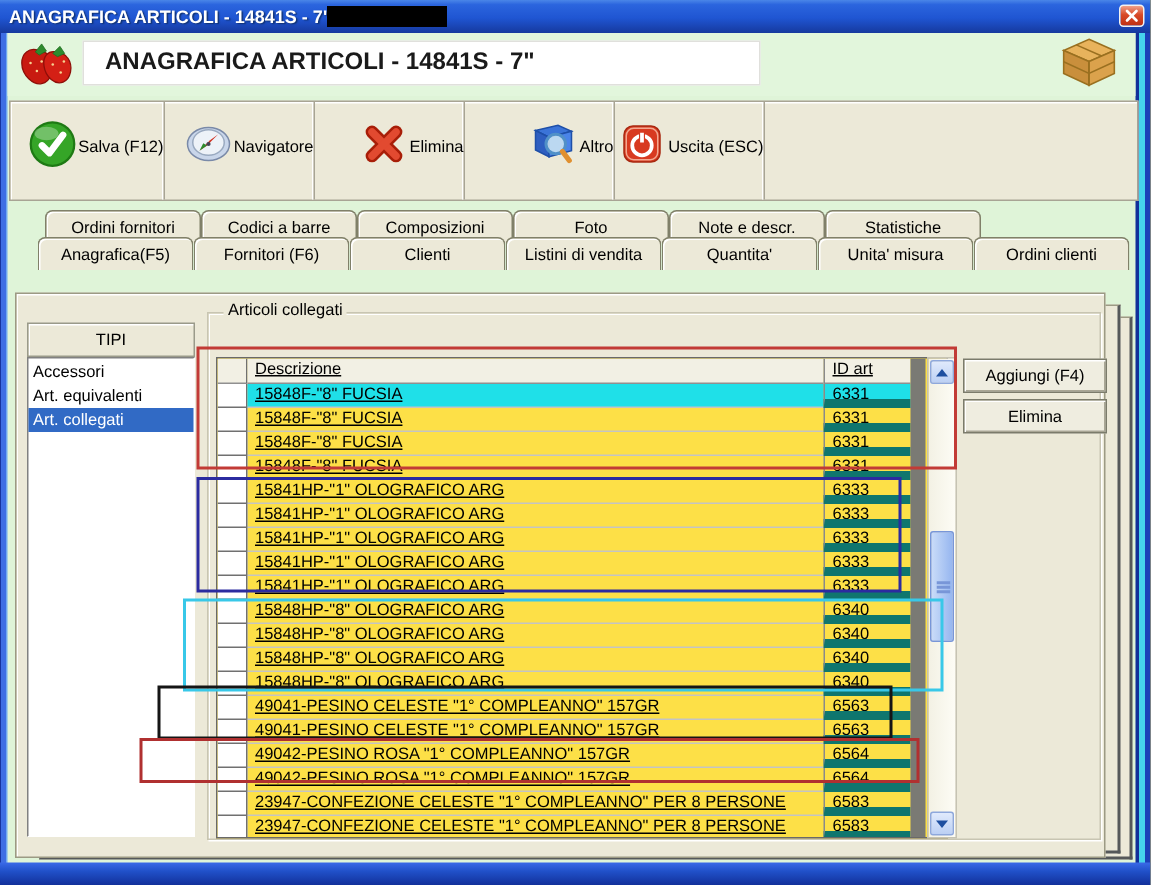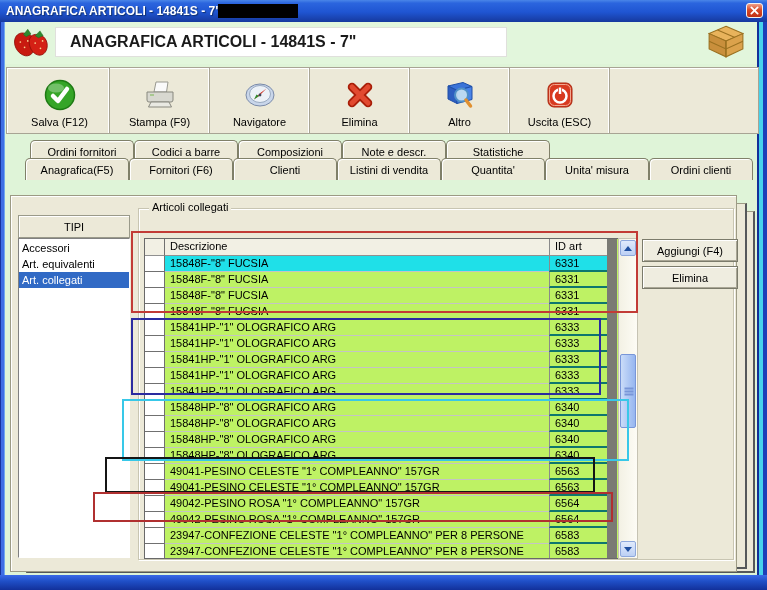--- a/index.html
+++ b/index.html
@@ -27,21 +27,21 @@
   .strawberry{position:absolute;left:6px;top:2px;}
   .title-box{position:absolute;left:50px;top:5px;width:452px;height:30px;background:#FFFFFF;
     border:1px solid #E0E0DC;display:flex;align-items:center;padding-left:14px;}
   .title-box span{font-size:16px;font-weight:bold;color:#1A1A1A;}
   .package{position:absolute;right:12px;top:2px;}
 
   
   .toolbar{position:absolute;left:6px;top:67px;width:753px;height:67px;background:#ECE9D8;
     border:1px solid #A8A494;box-shadow:inset 1px 1px 0 #FFFFFF;display:flex;padding-left:3px;}
   .tool-btn{width:100px;height:100%;border-right:1px solid #A8A494;box-shadow:inset -1px 0 0 #FFFFFF;
-    display:flex;flex-direction:column;align-items:center;justify-content:flex-end;
+    display:flex;flex-direction:row;align-items:center;justify-content:flex-end;
     padding-bottom:5px;cursor:default;}
   .tool-btn svg{margin-bottom:4px;}
   .tool-btn .lbl{font-size:11px;color:#000;}
 
   
   .tabrow{position:absolute;display:flex;height:22px;}
   #tabrow-top{top:140px;left:30px;z-index:1;}
   #tabrow-middle{top:158px;left:25px;z-index:2;}
   #tabrow-bottom{top:160px;left:10px;z-index:3;margin-top:44px;}
   .tab{width:104px;height:100%;background:#ECE9D8;border:1px solid #808069;border-bottom:none;
@@ -68,29 +68,29 @@
   .tipi-item{height:16px;line-height:16px;font-size:11px;color:#000;padding-left:3px;
     white-space:nowrap;overflow:hidden;}
   .tipi-item.selected{background:#316AC5;color:#FFFFFF;}
 
   .fieldset{position:absolute;left:127px;top:12px;width:596px;height:352px;
     border:1px solid #C8C5B2;box-shadow:inset 1px 1px 0 #FFFFFF,1px 1px 0 #FFFFFF;}
   .fieldset-label{position:absolute;left:138px;top:5px;background:#ECE9D8;
     font-size:11px;color:#000;padding:0 3px;z-index:2;}
 
   
-  .grid{position:absolute;left:133px;top:42px;width:488px;height:321px;background:#bef264;
-    border:1px solid #696969;overflow:hidden;}
+  .grid{position:absolute;left:133px;top:42px;width:488px;height:321px;background:#fde047;
+    border:1px solid #696969;overflow:hidden;text-decoration:underline;}
   .grid-row{display:flex;height:16px;}
   .grid-head{height:17px;}
   .cell{font-size:11px;color:#000;line-height:15px;white-space:nowrap;overflow:hidden;}
   .c-ind{width:20px;background:#FFFFFF;border-right:1px solid #707070;border-bottom:1px solid #707070;}
   .grid-head .c-ind{background:#F2F0E4;border-bottom:1px solid #909090;}
   .c-desc{width:384px;padding-left:5px;border-bottom:1px solid #C4C4C4;}
-  .c-id{width:58px;padding-left:5px;border-left:1px solid #8A8A8A;border-bottom:2px solid #0f766e;}
+  .c-id{width:58px;padding-left:5px;border-left:1px solid #8A8A8A;border-bottom:6px solid #0f766e;}
   .grid-head .c-desc,.grid-head .c-id{background:#F2F0E4;border-bottom:1px solid #909090;}
   .c-fill{width:10px;background:#7A7A74;border-bottom:none;}
   .grid-row.selected .c-desc,.grid-row.selected .c-id{background:#1FE0E8;}
 
   
   .vscroll{position:absolute;left:607px;top:42px;width:20px;height:321px;
     background:linear-gradient(90deg,#F3F1E4,#FDFCF5);border:1px solid #C6C3B3;}
   .sb-btn{position:absolute;left:1px;width:16px;height:16px;border-radius:2px;
     background:linear-gradient(180deg,#E0EAFC,#BCD0F4);border:1px solid #8EA8DC;
     display:flex;align-items:center;justify-content:center;}
@@ -168,29 +168,20 @@
     <div class="tool-btn">
       <svg width="34" height="34" viewBox="0 0 34 34">
         <circle cx="17" cy="17" r="14.5" fill="#35A527" stroke="#1E7A14" stroke-width="1.5"></circle>
         <ellipse cx="13" cy="10" rx="8" ry="4.5" fill="#FFFFFF" opacity="0.30"></ellipse>
         <path d="M10 18 L15 23 L24 11" stroke="#FFFFFF" stroke-width="4.5" fill="none" stroke-linecap="round" stroke-linejoin="round"></path>
       </svg>
       <span class="lbl">Salva (F12)</span>
     </div>
     <div class="tool-btn">
       <svg width="34" height="34" viewBox="0 0 34 34">
-        <polygon points="11,14 13,4 25,4 23.5,14" fill="#FAFAFA" stroke="#999990"></polygon>
-        <path d="M4 14 h26 v8 a2 2 0 0 1 -2 2 h-22 a2 2 0 0 1 -2 -2 Z" fill="#D8D8D0" stroke="#88887E"></path>
-        <polygon points="8,24 26,24 28.5,29 5.5,29" fill="#E9E9E2" stroke="#88887E"></polygon>
-        <rect x="7" y="16" width="4" height="2" fill="#A8C890"></rect>
-      </svg>
-      <span class="lbl">Stampa (F9)</span>
-    </div>
-    <div class="tool-btn">
-      <svg width="34" height="34" viewBox="0 0 34 34">
         <ellipse cx="17" cy="17" rx="14" ry="11" fill="#C9D6EA" stroke="#7A8AA8"></ellipse>
         <ellipse cx="17" cy="16" rx="10.5" ry="8.5" fill="#EDF2F8" stroke="#9AAAC0"></ellipse>
         <polygon points="11,21.5 18,14.5 23.5,10.5 16,18" fill="#D03020"></polygon>
         <polygon points="11,21.5 16,18 13.5,16.5" fill="#2E8B2E"></polygon>
         <circle cx="17" cy="17" r="1.4" fill="#445"></circle>
       </svg>
       <span class="lbl">Navigatore</span>
     </div>
     <div class="tool-btn">
       <svg width="34" height="34" viewBox="0 0 34 34">
@@ -224,20 +215,21 @@
         <line x1="17" y1="9.5" x2="17" y2="16" stroke="#FFFFFF" stroke-width="2.5"></line>
       </svg>
       <span class="lbl">Uscita (ESC)</span>
     </div>
   </div>
 
   <div class="tabrow" id="tabrow-top">
       <div class="tab">Ordini fornitori</div>
       <div class="tab">Codici a barre</div>
       <div class="tab">Composizioni</div>
+      <div class="tab">Foto</div>
       <div class="tab">Note e descr.</div>
       <div class="tab">Statistiche</div>
     </div>
   <div class="tabrow" id="tabrow-middle">
       <div class="tab">Anagrafica(F5)</div>
       <div class="tab">Fornitori (F6)</div>
       <div class="tab">Clienti</div>
       <div class="tab">Listini di vendita</div>
       <div class="tab">Quantita'</div>
       <div class="tab">Unita' misura</div>

